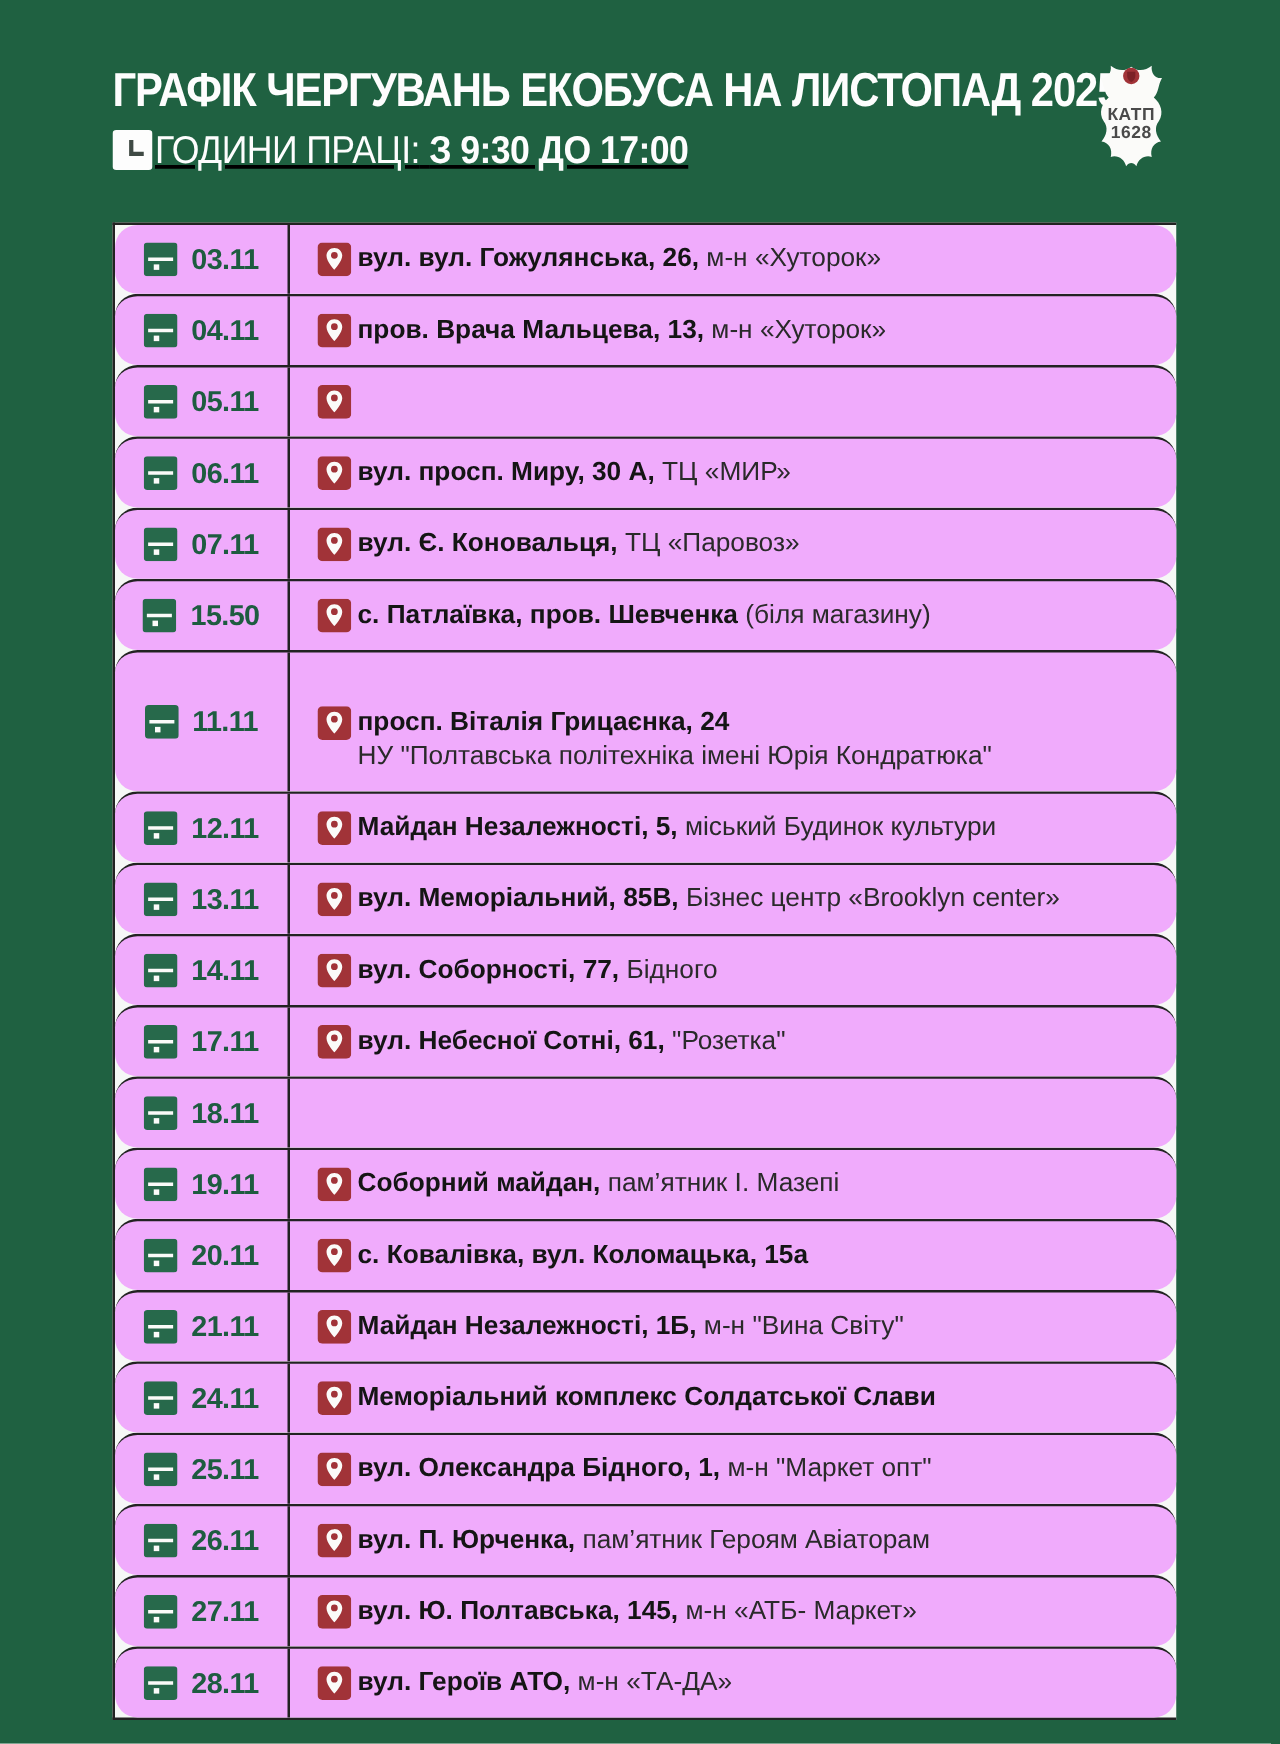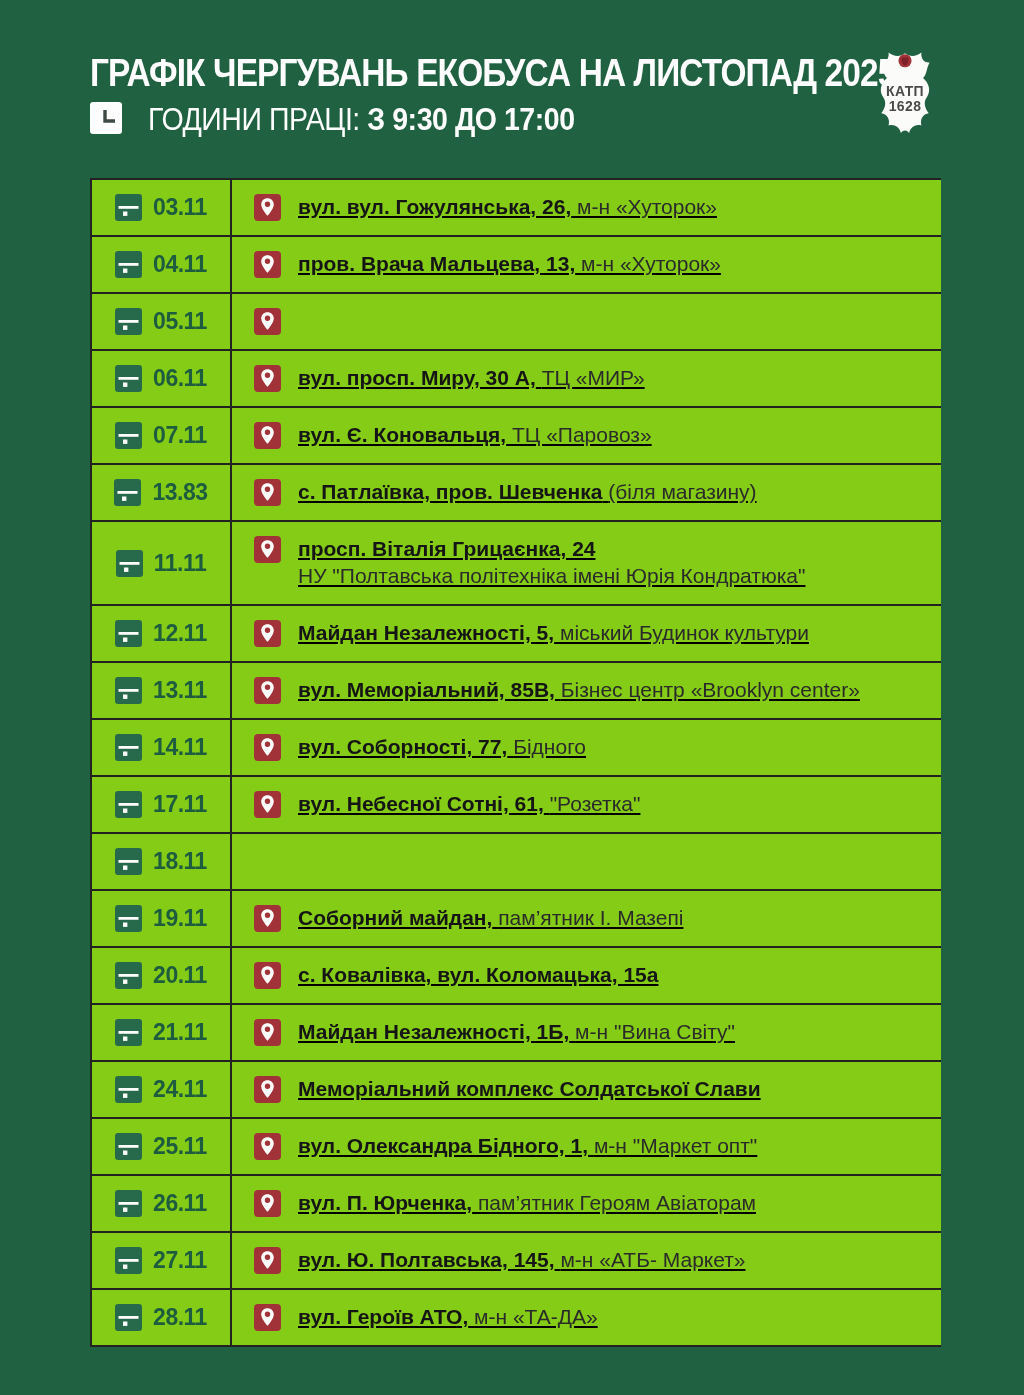--- a/index.html
+++ b/index.html
@@ -15,55 +15,55 @@
     position:absolute;left:90px;top:52px;
     color:#FDFDFD;
     font-size:38px;font-weight:700;
     letter-spacing:-1px;
     white-space:nowrap;
     transform:scaleX(0.88);
     transform-origin:0 50%;
   }
   .hours{
     position:absolute;left:90px;top:102px;
-    display:flex;gap:26px;
+    display:flex;align-items:center;gap:2px;text-decoration:underline;
   }
   .clock-box{width:32px;height:32px;flex:0 0 auto;display:block;}
   .hours-text{
     color:#FDFDFD;font-size:31px;white-space:nowrap;
     transform:scaleX(0.92);transform-origin:0 50%;
     letter-spacing:-0.5px;
   }
   .hours-text .hl{font-weight:400;}
   .hours-text .hv{font-weight:700;}
   .badge{position:absolute;left:864px;top:48px;width:82px;height:96px;}
   
   .table{
     position:absolute;left:90px;top:178px;width:851px;
     box-sizing:border-box;
     border:2px solid #222222;border-right:none;
     background:#F6F8F6;
   }
-  .row{display:flex;border-top:2px solid #222222;background:#84cc16;}
+  .row{display:flex;border-top:2px solid #222222;background:#f0abfc;border-radius:18px;}
   .row:first-child{border-top:none;}
   .date-cell{
     width:140px;flex:0 0 auto;
     border-right:2px solid #222222;
     display:flex;align-items:center;justify-content:center;gap:11px;
     min-height:55px;box-sizing:border-box;
   }
   .date-text{
     font-size:23px;font-weight:700;color:#1E5C40;letter-spacing:-0.5px;
   }
   .addr-cell{
-    flex:1;display:flex;align-items:center;gap:17px;
-    padding:6px 16px 6px 22px;min-height:55px;box-sizing:border-box;text-decoration:underline;
+    flex:1;display:flex;align-items:center;gap:5px;
+    padding:6px 16px 6px 22px;min-height:55px;box-sizing:border-box;
   }
   .row.tall .addr-cell{
-    min-height:82px;align-items:flex-start;padding-top:14px;
+    min-height:82px;align-items:flex-start;padding-top:14px;margin-top:29px;
   }
   .icon{display:block;flex:0 0 auto;}
   .addr-text{font-size:21px;color:#1C1C1C;line-height:1.28;}
   .addr-b{font-weight:700;color:#151515;}
   .addr-r{font-weight:400;color:#2A2A2A;}
   .addr-line2{font-weight:400;color:#2A2A2A;}
 </style>
 </head>
 <body>
 
@@ -177,21 +177,21 @@
     </div>
   </div>
 
   <div class="row">
     <div class="date-cell">
       <svg class="icon" width="27" height="27" viewBox="0 0 27 27">
         <rect x="0" y="0" width="27" height="27" rx="3" fill="#27694B"></rect>
         <rect x="3.5" y="12" width="20" height="2.8" fill="#FBFBF9"></rect>
         <rect x="8" y="17.5" width="4.4" height="4.4" fill="#FBFBF9"></rect>
       </svg>
-      <span class="date-text">13.83</span>
+      <span class="date-text">15.50</span>
     </div>
     <div class="addr-cell">
       <svg class="icon" width="27" height="27" viewBox="0 0 27 27">
         <rect x="0" y="0" width="27" height="27" rx="4" fill="#A13338"></rect>
         <path d="M13.5 4.3 c-3.6 0 -6.3 2.7 -6.3 6.2 c0 4.6 6.3 11.3 6.3 11.3 s6.3 -6.7 6.3 -11.3 c0 -3.5 -2.7 -6.2 -6.3 -6.2 z M13.5 13 a2.7 2.7 0 1 1 0 -5.4 a2.7 2.7 0 0 1 0 5.4 z" fill="#FBFBF9" fill-rule="evenodd"></path>
       </svg>
       <div class="addr-text"><span class="addr-b">с. Патлаївка, пров. Шевченка</span> <span class="addr-r">(біля магазину)</span><div class="addr-line2"></div></div>
     </div>
   </div>
 

